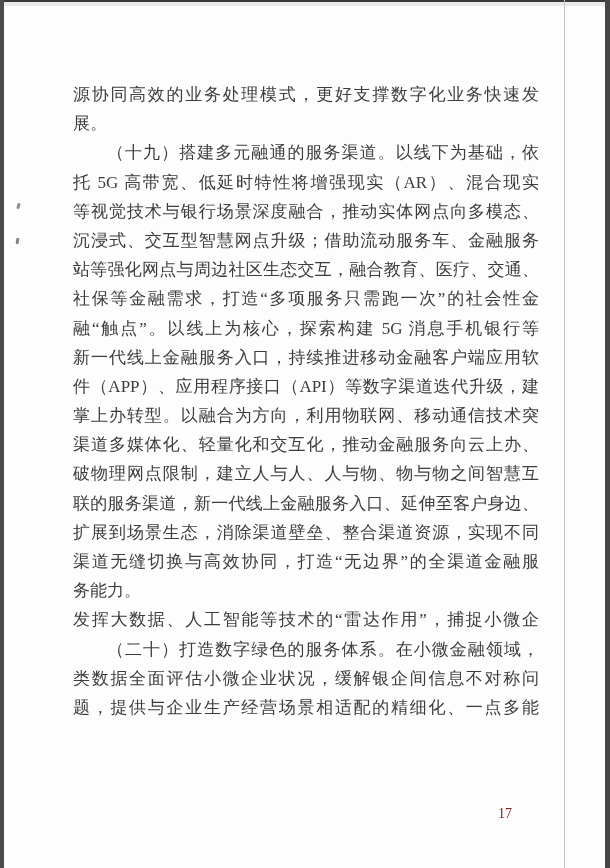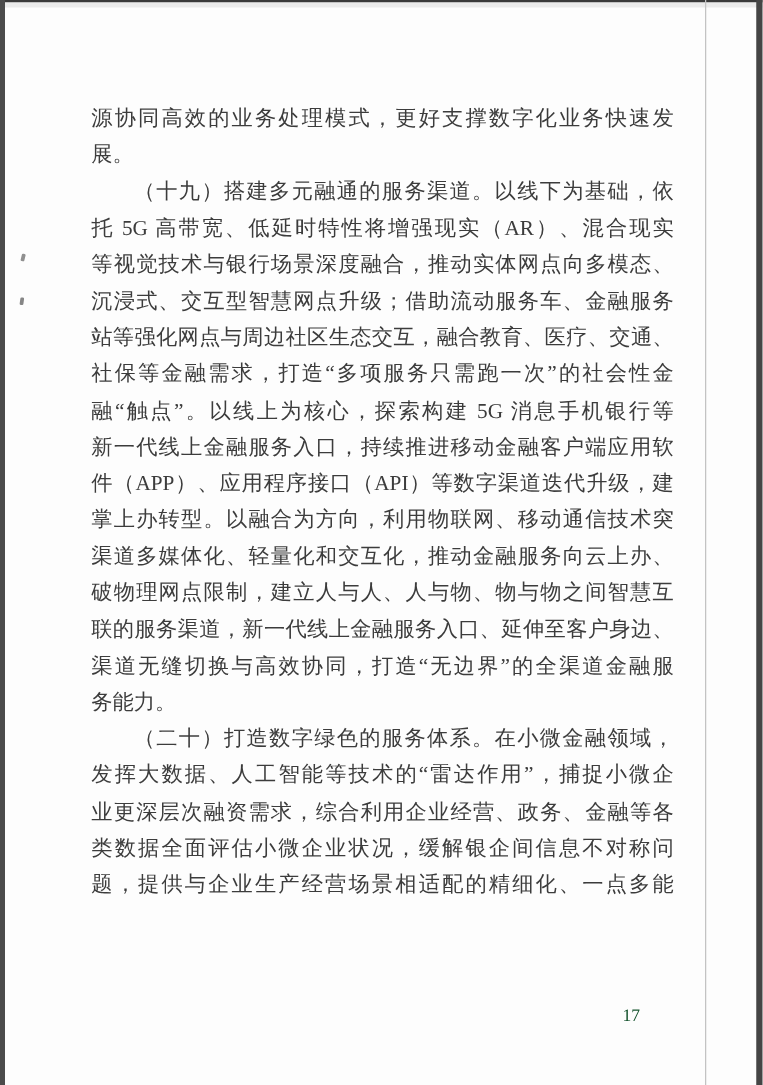--- a/index.html
+++ b/index.html
@@ -75,21 +75,21 @@
   }
   .line.indent {
     text-indent: 34px;
   }
   .page-number {
     position: absolute;
     left: 492px; top: 806px;
     width: 26px;
     text-align: center;
     font-size: 14px;
-    color: #14532d;
+    color: #7f1d1d;
   }
 </style>
 </head>
 <body>
 
 <div class="page">
   <div class="edge-top"></div>
   <div class="edge-top-shade"></div>
   <div class="edge-left"></div>
   <div class="edge-right"></div>
@@ -107,23 +107,23 @@
     <div class="line">沉浸式、交互型智慧网点升级；借助流动服务车、金融服务</div>
     <div class="line">站等强化网点与周边社区生态交互，融合教育、医疗、交通、</div>
     <div class="line">社保等金融需求，打造“多项服务只需跑一次”的社会性金</div>
     <div class="line">融“触点”。以线上为核心，探索构建 5G 消息手机银行等</div>
     <div class="line">新一代线上金融服务入口，持续推进移动金融客户端应用软</div>
     <div class="line">件（APP）、应用程序接口（API）等数字渠道迭代升级，建</div>
     <div class="line">掌上办转型。以融合为方向，利用物联网、移动通信技术突</div>
     <div class="line">渠道多媒体化、轻量化和交互化，推动金融服务向云上办、</div>
     <div class="line">破物理网点限制，建立人与人、人与物、物与物之间智慧互</div>
     <div class="line">联的服务渠道，新一代线上金融服务入口、延伸至客户身边、</div>
+    <div class="line">扩展到场景生态，消除渠道壁垒、整合渠道资源，实现不同</div>
     <div class="line">渠道无缝切换与高效协同，打造“无边界”的全渠道金融服</div>
     <div class="line para-end">务能力。</div>
+    <div class="line">发挥大数据、人工智能等技术的“雷达作用”，捕捉小微企</div>
     <div class="line indent">（二十）打造数字绿色的服务体系。在小微金融领域，</div>
-    <div class="line">发挥大数据、人工智能等技术的“雷达作用”，捕捉小微企</div>
-    <div class="line">业更深层次融资需求，综合利用企业经营、政务、金融等各</div>
     <div class="line">类数据全面评估小微企业状况，缓解银企间信息不对称问</div>
     <div class="line">题，提供与企业生产经营场景相适配的精细化、一点多能</div>
   </div>
 
   <div class="page-number">17</div>
 </div>
 
 </body></html>

